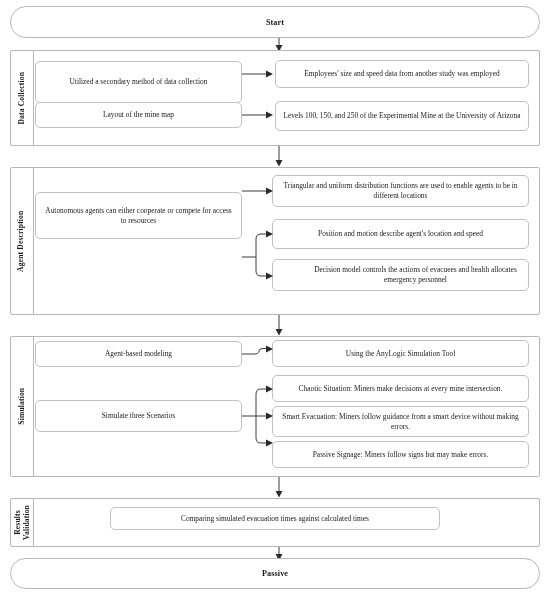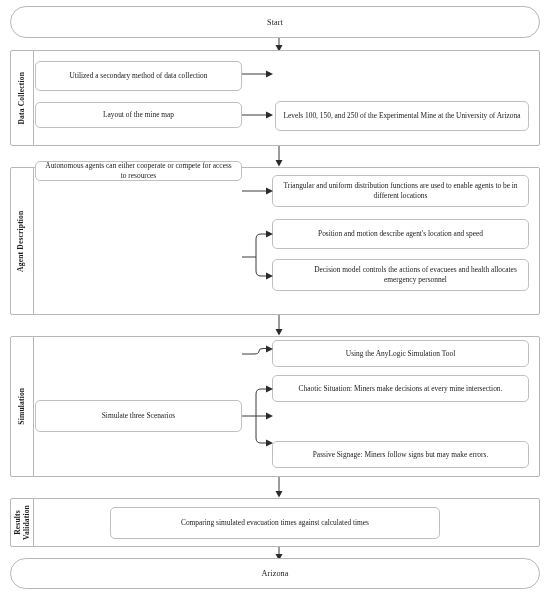--- a/index.html
+++ b/index.html
@@ -28,20 +28,21 @@
     box-sizing: border-box;
     border: 1px solid #b7b7b7;
     border-radius: 22px;
     background: #fff;
     display: flex;
     align-items: center;
     justify-content: center;
     font-size: 8.2px;
     letter-spacing: .1px;
     color: #1a1a1a;
+    font-weight: bold;
   }
 
   
   .section {
     position: absolute;
     box-sizing: border-box;
     border: 1px solid #b7b7b7;
     background: #fff;
     border-radius: 2px;
   }
@@ -106,27 +107,30 @@
     <line x1="9" y1="0" x2="9" y2="8"></line>
     <polygon points="5.5,7 12.5,7 9,13.5"></polygon>
   </svg>
 
   <div class="section" style="left:10px; top:50px; width:530px; height:96px;">
     <div class="section-label">
       <span>Data Collection</span>
     </div>
   </div>
 
-  <div class="node" style="left:35px; top:61px; width:207px; height:30px;">
+  <div class="node" style="left:35px; top:61px; width:207px; height:42px;">
     <span>Utilized a secondary method of data collection</span>
   </div>
   <div class="node" style="left:35px; top:102px; width:207px; height:26px;">
     <span>Layout of the mine map</span>
   </div>
 
+  <div class="node" style="left:275px; top:60px; width:254px; height:28px;">
+    <span>Employees' size and speed data from another study was employed</span>
+  </div>
   <div class="node" style="left:275px; top:101px; width:254px; height:30px;">
     <span>Levels 100, 150, and 250 of the Experimental Mine at the University of Arizona</span>
   </div>
 
   <svg class="conn" style="left:242px; top:68px; width:36px; height:12px;">
     <line x1="0" y1="6" x2="25" y2="6"></line>
     <polygon points="24,2.5 24,9.5 31,6"></polygon>
   </svg>
 
   <svg class="conn" style="left:242px; top:109px; width:36px; height:12px;">
@@ -138,21 +142,21 @@
     <line x1="9" y1="0" x2="9" y2="15"></line>
     <polygon points="5.5,14 12.5,14 9,20.5"></polygon>
   </svg>
 
   <div class="section" style="left:10px; top:167px; width:530px; height:148px;">
     <div class="section-label">
       <span>Agent Description</span>
     </div>
   </div>
 
-  <div class="node" style="left:35px; top:161px; width:207px; height:20px;">
+  <div class="node" style="left:35px; top:192px; width:207px; height:47px;">
     <span>Autonomous agents can either cooperate or compete for access to resources</span>
   </div>
 
   <div class="node" style="left:272px; top:175px; width:257px; height:32px;">
     <span>Triangular and uniform distribution functions are used to enable agents to be in different locations</span>
   </div>
   <div class="node" style="left:272px; top:219px; width:257px; height:30px;">
     <span>Position and motion describe agent's location and speed</span>
   </div>
   <div class="node" style="left:272px; top:259px; width:257px; height:32px;padding-left:36px;">
@@ -175,29 +179,35 @@
     <line x1="9" y1="0" x2="9" y2="15"></line>
     <polygon points="5.5,14 12.5,14 9,20.5"></polygon>
   </svg>
 
   <div class="section" style="left:10px; top:336px; width:530px; height:141px;">
     <div class="section-label">
       <span>Simulation</span>
     </div>
   </div>
 
+  <div class="node" style="left:35px; top:341px; width:207px; height:26px;">
+    <span>Agent-based modeling</span>
+  </div>
   <div class="node" style="left:35px; top:400px; width:207px; height:32px;">
     <span>Simulate three Scenarios</span>
   </div>
 
   <div class="node" style="left:272px; top:340px; width:257px; height:27px;">
     <span>Using the AnyLogic Simulation Tool</span>
   </div>
   <div class="node" style="left:272px; top:375px; width:257px; height:27px;">
     <span>Chaotic Situation: Miners make decisions at every mine intersection.</span>
+  </div>
+  <div class="node" style="left:272px; top:406px; width:257px; height:31px;">
+    <span>Smart Evacuation: Miners follow guidance from a smart device without making errors.</span>
   </div>
   <div class="node" style="left:272px; top:441px; width:257px; height:27px;">
     <span>Passive Signage: Miners follow signs but may make errors.</span>
   </div>
 
   <svg class="conn" style="left:242px; top:348px; width:36px; height:14px;">
     <path d="M0,6 H12 Q17,6 17,3 Q17,0.5 21,0.5 H25"></path>
     <polygon points="24,-2.5 24,4.5 31,1"></polygon>
   </svg>
 
@@ -215,26 +225,26 @@
     <line x1="9" y1="0" x2="9" y2="15"></line>
     <polygon points="5.5,14 12.5,14 9,20.5"></polygon>
   </svg>
 
   <div class="section" style="left:10px; top:498px; width:530px; height:49px;">
     <div class="section-label two-line">
       <span>Results Validation</span>
     </div>
   </div>
 
-  <div class="node" style="left:110px; top:507px; width:330px; height:32px;">
+  <div class="node" style="left:110px; top:507px; width:330px; height:23px;">
     <span>Comparing simulated evacuation times against calculated times</span>
   </div>
 
   <svg class="conn" style="left:270px; top:547px; width:30px; height:14px;">
     <line x1="9" y1="0" x2="9" y2="8"></line>
     <polygon points="5.5,7 12.5,7 9,13.5"></polygon>
   </svg>
 
   <div class="terminator" style="left:10px; top:558px; width:530px; height:31px;">
-    <span>Arizona</span>
+    <span>Passive</span>
   </div>
 
 </div>
 
 </body></html>

